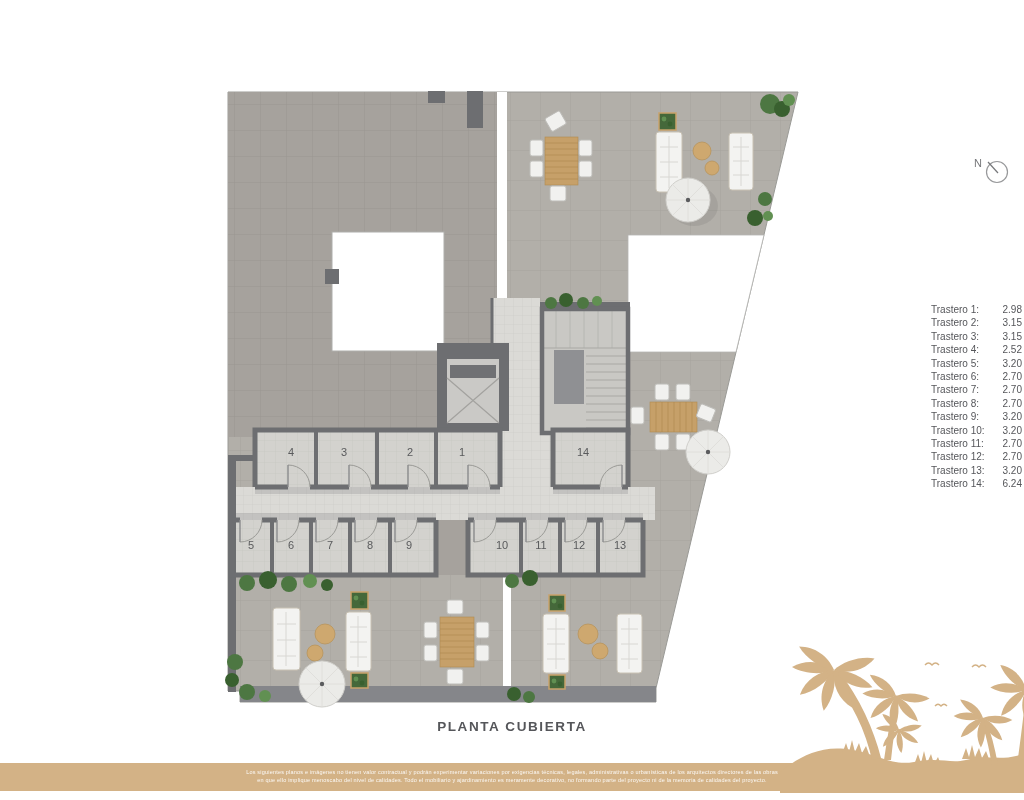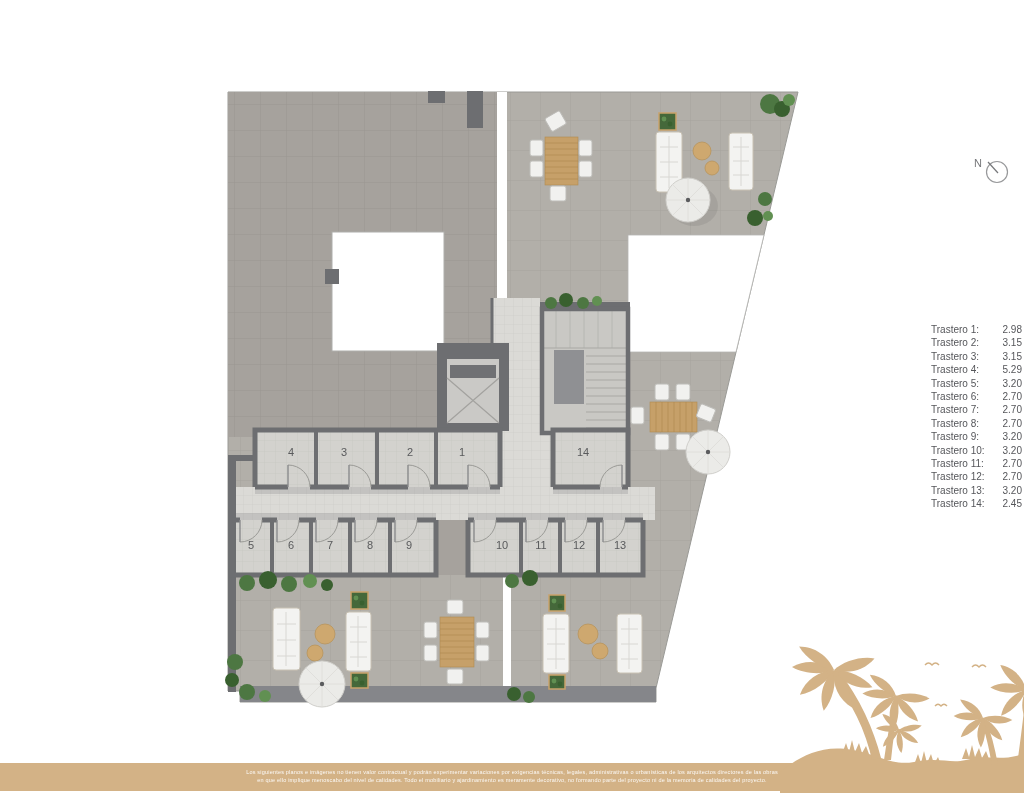--- a/index.html
+++ b/index.html
@@ -2,21 +2,21 @@
 <html style="--tan: #d3b286; --ink: #55565a;"><head>
 <meta charset="utf-8">
 <style>
   html,body{margin:0;padding:0;background:#fff;}
   .stage{position:relative;width:1024px;height:800px;background:#fff;overflow:hidden;
          font-family:"Liberation Sans",sans-serif;}
   .stage svg{display:block;}
   #plan-svg{position:absolute;left:0;top:0;}
   .room-num{font-family:"Liberation Sans",sans-serif;font-size:11px;fill:#595a5c;text-anchor:middle;}
   .north-n{font-family:"Liberation Sans",sans-serif;font-size:11px;fill:#77787b;}
-  .legend{position:absolute;left:931px;top:303px;width:91px;color:var(--ink,#55565a);margin-top:20px;}
+  .legend{position:absolute;left:931px;top:303px;width:91px;color:var(--ink,#55565a);}
   .legend-row{display:flex;justify-content:space-between;font-size:10px;line-height:13.4px;}
   .page-title{position:absolute;left:0;top:719px;width:1024px;text-align:center;
               font-size:13.5px;font-weight:700;letter-spacing:1.6px;color:var(--ink,#55565a);}
   .footer-bar{position:absolute;left:0;top:763px;width:1024px;height:28px;background:var(--tan,#d3b286);}
   .footer-bar .line{width:100%;text-align:center;font-size:5.5px;line-height:8px;
                     color:rgba(255,255,255,.92);letter-spacing:.2px;}
   .footer-bar .line:first-child{margin-top:5px;}
   #palm-svg{position:absolute;left:780px;top:608px;color:var(--tan,#d3b286);}
   .wall{stroke:#6d6e71;fill:none;}
   .arc{stroke:#9a9a96;stroke-width:1;fill:none;}
@@ -294,21 +294,21 @@
       <div class="legend-row">
         <span>Trastero 2:</span>
         <span>3.15</span>
       </div>
       <div class="legend-row">
         <span>Trastero 3:</span>
         <span>3.15</span>
       </div>
       <div class="legend-row">
         <span>Trastero 4:</span>
-        <span>5.29</span>
+        <span>2.52</span>
       </div>
       <div class="legend-row">
         <span>Trastero 5:</span>
         <span>3.20</span>
       </div>
       <div class="legend-row">
         <span>Trastero 6:</span>
         <span>2.70</span>
       </div>
       <div class="legend-row">
@@ -334,24 +334,25 @@
       <div class="legend-row">
         <span>Trastero 12:</span>
         <span>2.70</span>
       </div>
       <div class="legend-row">
         <span>Trastero 13:</span>
         <span>3.20</span>
       </div>
       <div class="legend-row">
         <span>Trastero 14:</span>
-        <span>2.45</span>
+        <span>6.24</span>
       </div>
     </div>
 
+<div class="page-title">PLANTA CUBIERTA</div>
 
 <div class="footer-bar">
   <div class="line">Los siguientes planos e imágenes no tienen valor contractual y podrán experimentar variaciones por exigencias técnicas, legales, administrativas o urbanísticas de los arquitectos directores de las obras</div>
   <div class="line">en que ello implique menoscabo del nivel de calidades. Todo el mobiliario y ajardinamiento es meramente decorativo, no formando parte del proyecto ni de la memoria de calidades del proyecto.</div>
 </div>
 
 <svg id="palm-svg" width="244" height="185" viewBox="0 0 244 185" fill="currentColor">
   <path d="M0 164 C18 150 40 136 72 142 C100 147 112 158 134 154 C160 149 170 156 186 152 C204 147 222 152 236 148 L244 146 L244 185 L0 185 Z"></path>
   <path d="M92 152 C86 124 72 94 50 66 L58 62 C80 90 94 122 101 150 Z"></path>
   <g transform="translate(54,62)">

